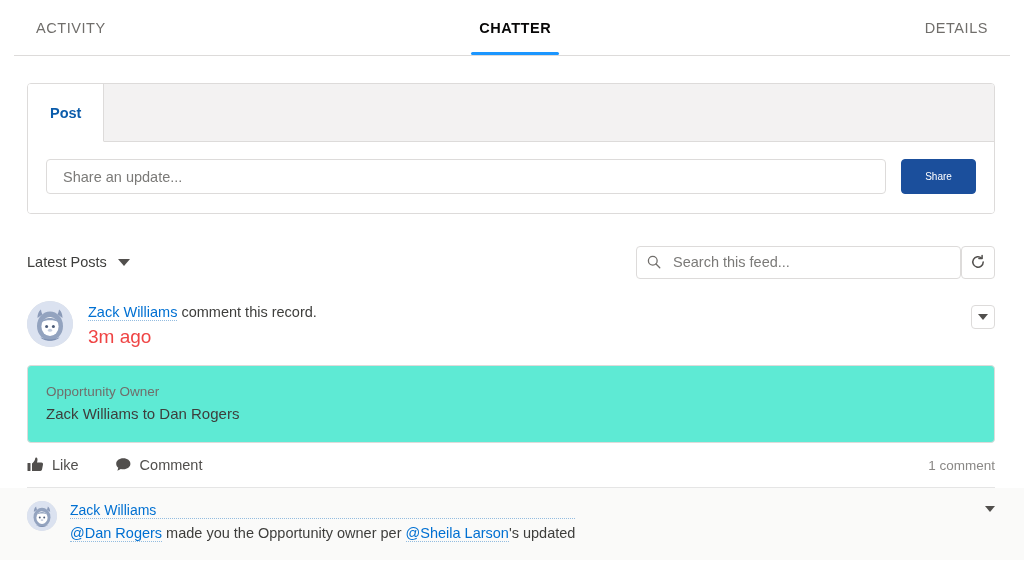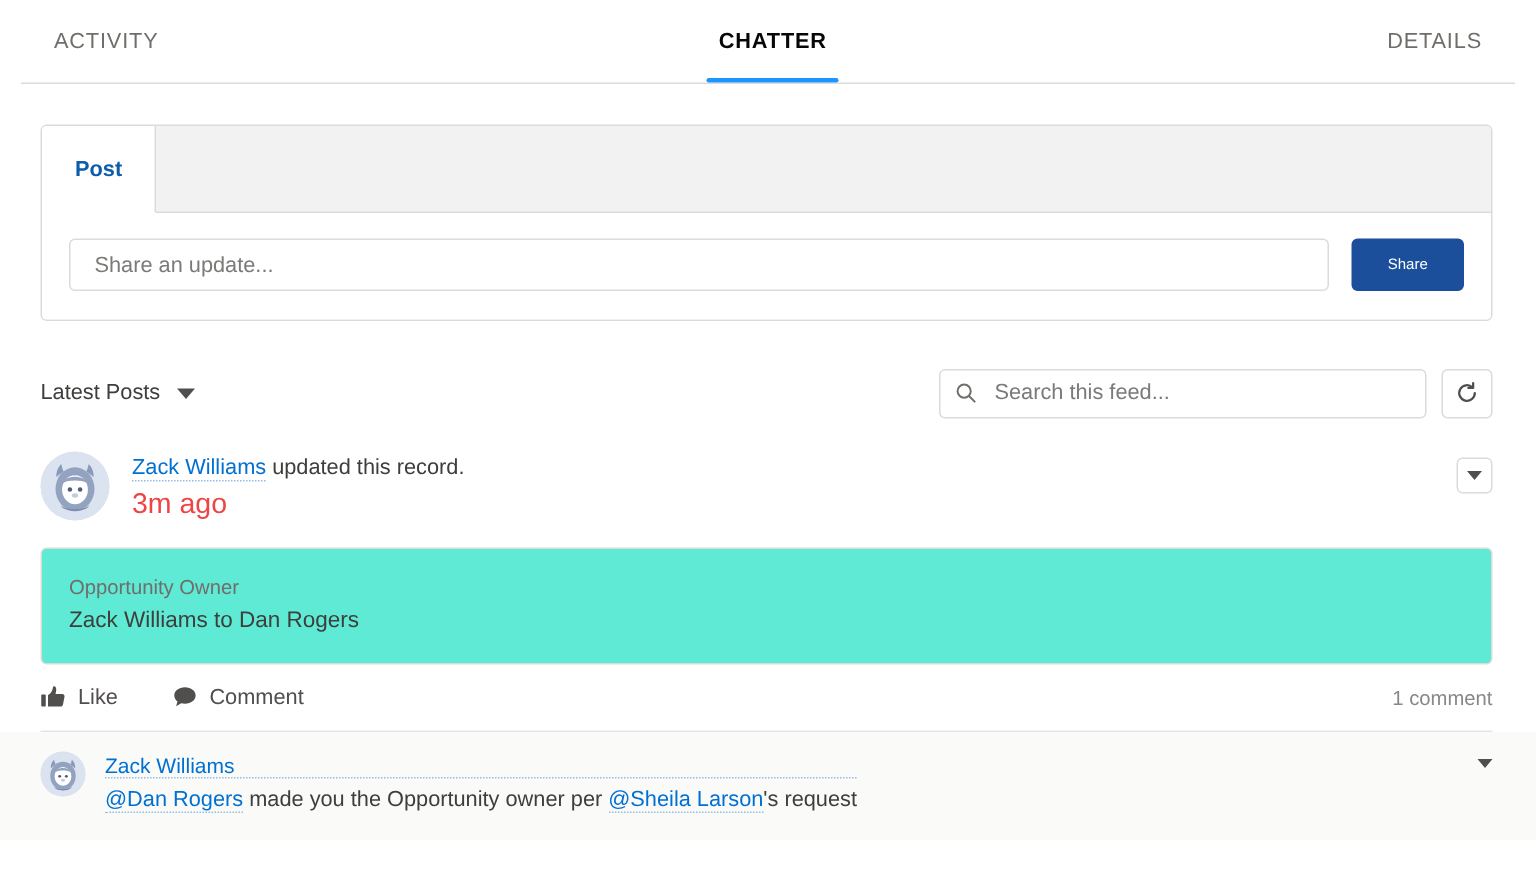--- a/index.html
+++ b/index.html
@@ -141,21 +141,20 @@
   }
   .caret-down {
     width: 0; height: 0;
     border-left: 6px solid transparent;
     border-right: 6px solid transparent;
     border-top: 7px solid #514f4d;
   }
   .feed-right {
     display: flex;
     align-items: center;
-    gap: 10px;
   }
   .search-wrap {
     position: relative;
     width: 325px;
   }
   .search-input {
     width: 100%;
     height: 33px;
     border: 1px solid #dddbda;
     border-radius: 4px;
@@ -378,21 +377,21 @@
         <path d="M15 21 C16.5 15.5 29.5 15.5 31 21 C28 18.8 18 18.8 15 21 Z" fill="#93a3bf"></path>
         <path d="M22 16.2 C23.6 14 26 14.6 26.4 16.6 C25 15.4 23.2 15.4 22 16.2 Z" fill="#93a3bf"></path>
         <circle cx="19.6" cy="25.4" r="1.5" fill="#4c5b77"></circle>
         <circle cx="26.4" cy="25.4" r="1.5" fill="#4c5b77"></circle>
         <ellipse cx="23" cy="29.3" rx="2.1" ry="1.5" fill="#c3ccdd"></ellipse>
         <path d="M13.5 36 C16 41 30 41 32.5 36 C29 39.2 17 39.2 13.5 36 Z" fill="#7d8fb0"></path>
       </svg>
     </div>
     <div class="post-meta">
       <div class="post-line">
-        <a class="lnk" href="#">Zack Williams</a><span> updated this record.</span>
+        <a class="lnk" href="#">Zack Williams</a><span> comment this record.</span>
       </div>
       <div class="timestamp">3m ago</div>
     </div>
   </div>
 
   <button class="post-menu">
     <span class="caret-sm"></span>
   </button>
 
   <div class="record-card">
@@ -433,20 +432,20 @@
         <path d="M22 16.2 C23.6 14 26 14.6 26.4 16.6 C25 15.4 23.2 15.4 22 16.2 Z" fill="#93a3bf"></path>
         <circle cx="19.6" cy="25.4" r="1.5" fill="#4c5b77"></circle>
         <circle cx="26.4" cy="25.4" r="1.5" fill="#4c5b77"></circle>
         <ellipse cx="23" cy="29.3" rx="2.1" ry="1.5" fill="#c3ccdd"></ellipse>
         <path d="M13.5 36 C16 41 30 41 32.5 36 C29 39.2 17 39.2 13.5 36 Z" fill="#7d8fb0"></path>
       </svg>
     </div>
     <div class="comment-body">
       <a class="lnk comment-author" href="#">Zack Williams</a>
       <div class="comment-text">
-        <a class="lnk" href="#">@Dan Rogers</a><span> made you the Opportunity owner per </span><a class="lnk" href="#">@Sheila Larson</a><span>'s request</span>
+        <a class="lnk" href="#">@Dan Rogers</a><span> made you the Opportunity owner per </span><a class="lnk" href="#">@Sheila Larson</a><span>'s updated</span>
       </div>
     </div>
   </div>
   <button class="comment-menu">
     <span class="caret-sm"></span>
   </button>
 </div>
 
 </body></html>

